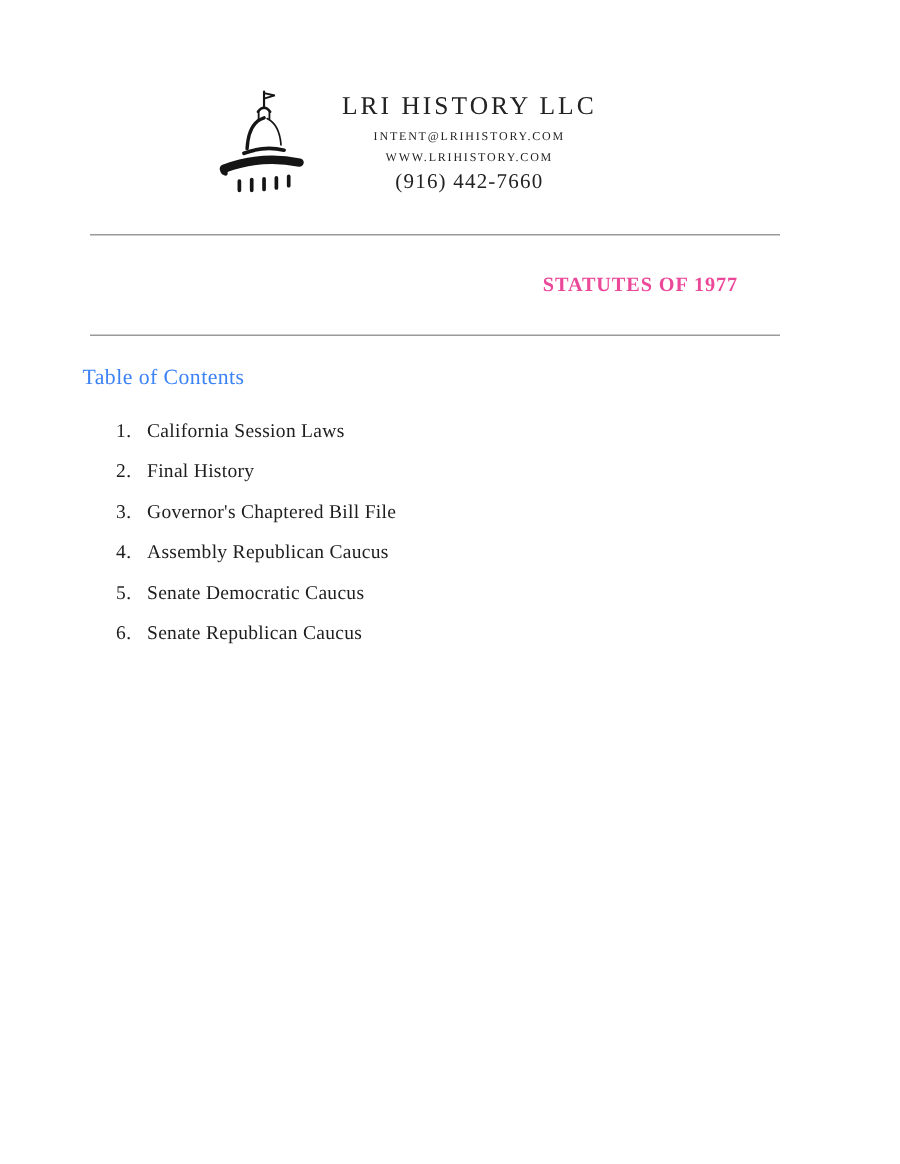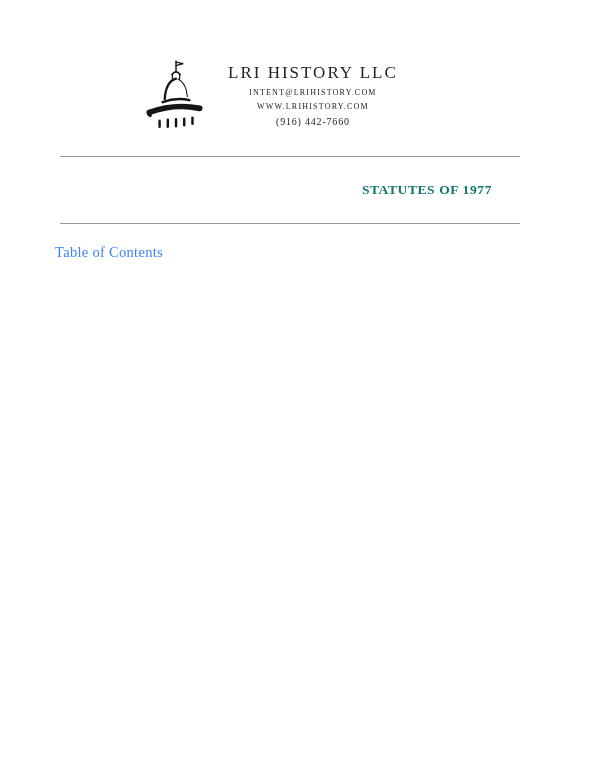--- a/index.html
+++ b/index.html
@@ -29,21 +29,21 @@
     color:#222;
     text-align:center;
   }
   .contact-line {
     font-size:8px;
     letter-spacing:1.2px;
     margin-top:5px;
     color:#222;
   }
   .phone-line {
-    font-size:10px;
+    font-size:14px;
     letter-spacing:0.8px;
     margin-top:5px;
     color:#222;
   }
 
   .rule {
     border:none;
     border-top:1px solid #9a9a9a;
     margin-left:60px;
     margin-right:80px;
@@ -53,21 +53,21 @@
   .rule-2 { margin-top:20px; }
 
   
   .doc-ref {
     text-align:right;
     padding-right:108px;
     margin-top:20px;
     font-weight:bold;
     font-size:13.5px;
     letter-spacing:0.6px;
-    color:#0f766e;
+    color:#ec4899;
   }
   .doc-ref div { line-height:26px; white-space:pre; }
 
   
   .toc { margin:20px 0 0 55px; }
   .toc-title {
     font-weight:normal;
     font-size:14.5px;
     letter-spacing:0.3px;
     color:#3b82f6;
@@ -123,13 +123,21 @@
 <hr class="rule rule-1">
 
 <div class="doc-ref">
   <div>STATUTES OF 1977</div>
 </div>
 
 <hr class="rule rule-2">
 
 <div class="toc">
   <div class="toc-title">Table of Contents</div>
+  <ol class="toc-list">
+    <li>California Session Laws</li>
+    <li>Final History</li>
+    <li>Governor's Chaptered Bill File</li>
+    <li>Assembly Republican Caucus</li>
+    <li>Senate Democratic Caucus</li>
+    <li>Senate Republican Caucus</li>
+  </ol>
 </div>
 
 </body></html>

